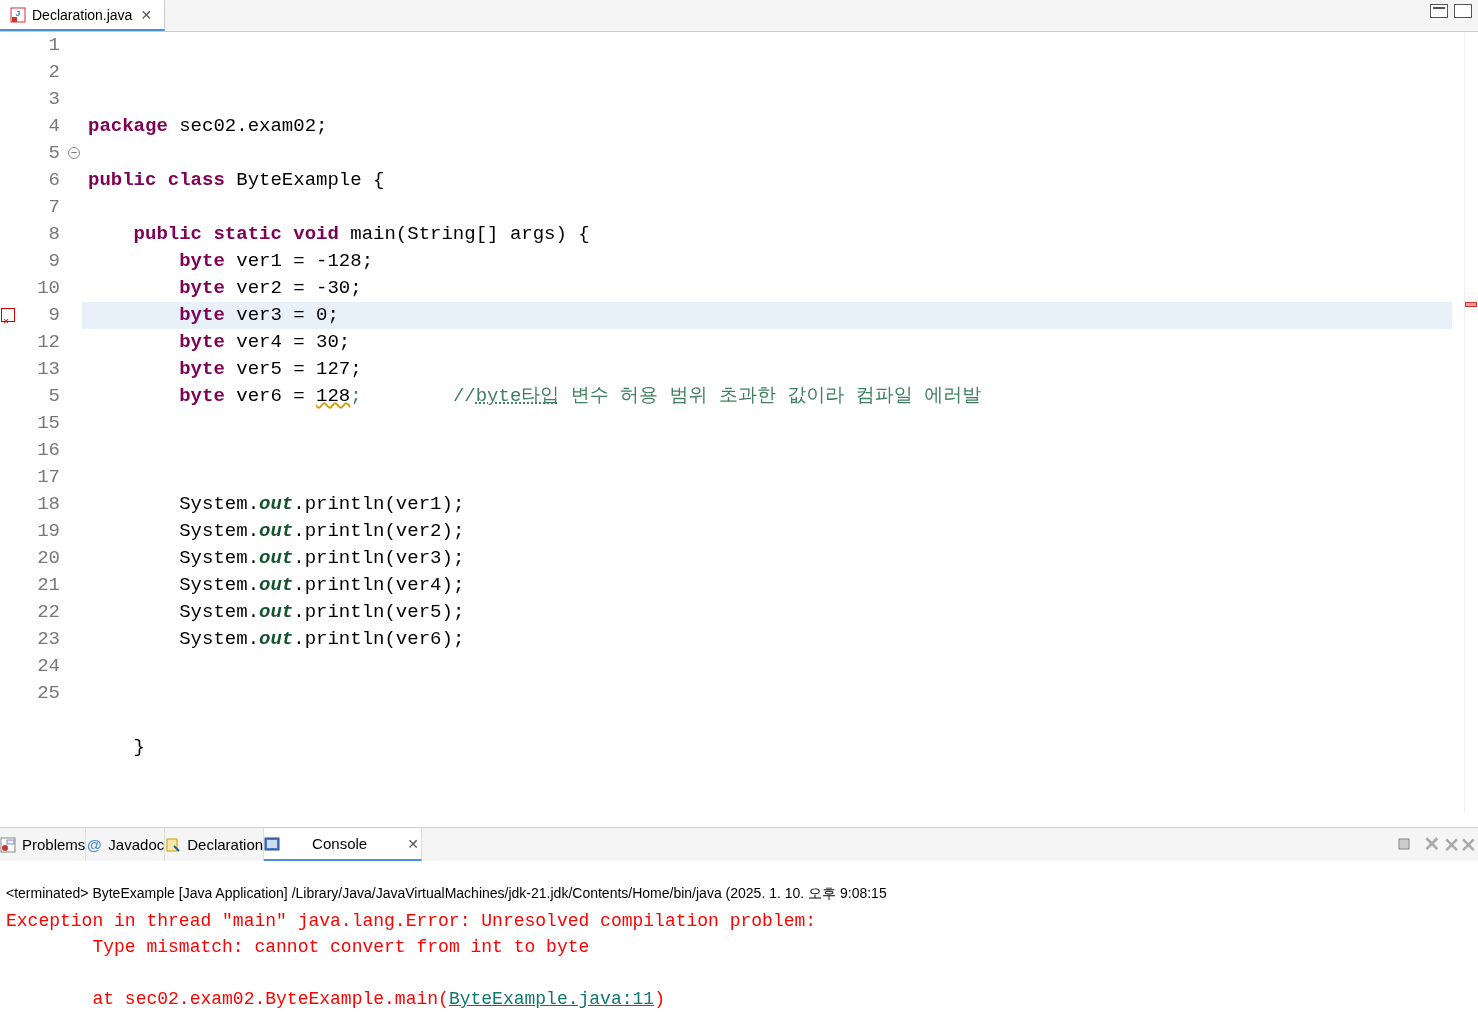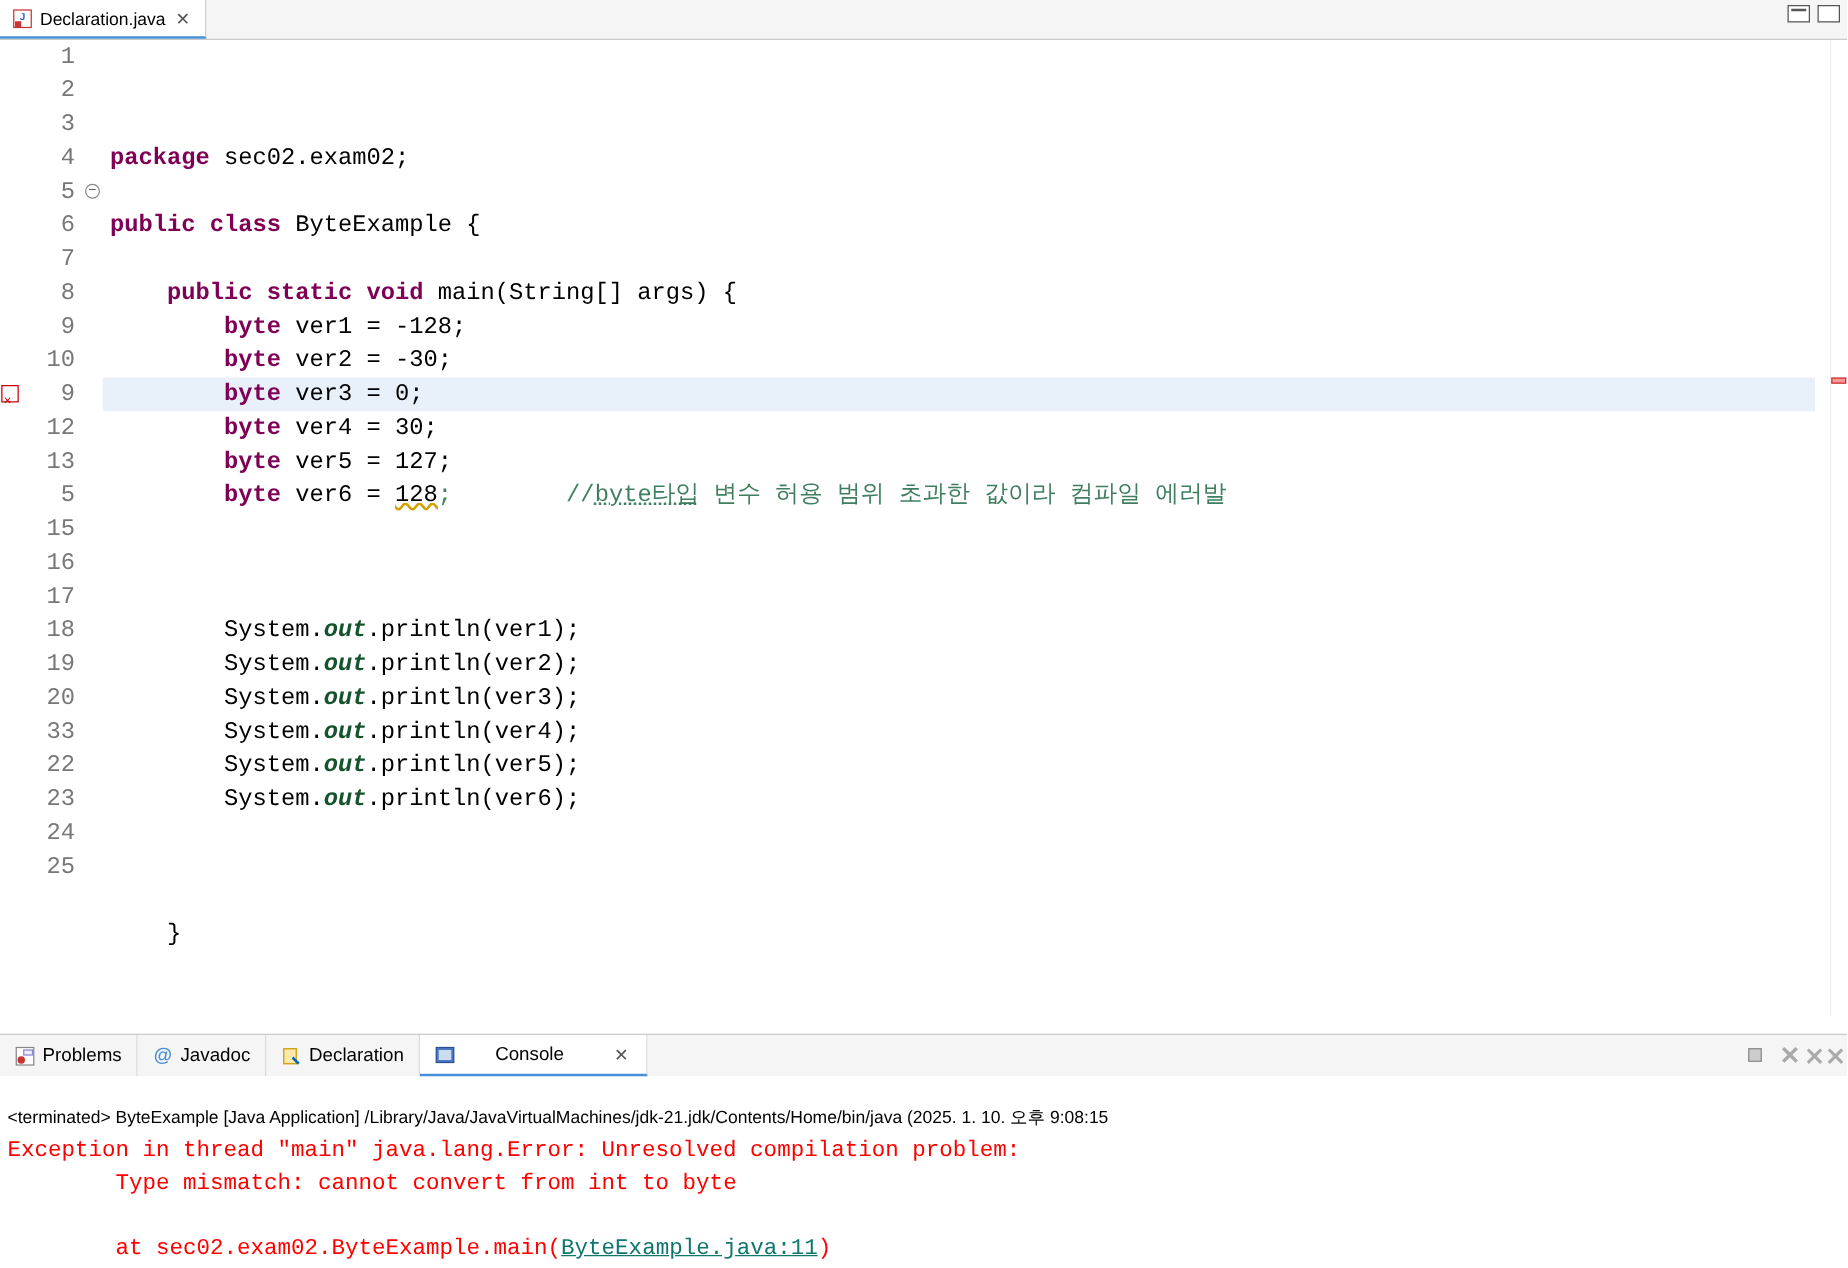--- a/index.html
+++ b/index.html
@@ -120,21 +120,21 @@
     height:34px;
     border-top:1px solid #ccc;
     display:flex;
     align-items:stretch;
     background:#f5f5f5;
     position:relative;
     margin-top:14px;
   }
   .btab{
     display:flex;align-items:center;gap:6px;
-    padding:0 12px;
+    padding:0 0;
     border-right:1px solid #ddd;
     cursor:pointer;
     font-size:15px;
   }
   .btab.active{
     background:#fff;
     border-bottom:2px solid #4a90d9;
     gap:32px;
   }
   .btab-icon{width:16px;height:16px;display:inline-flex;align-items:center;justify-content:center;}
@@ -211,21 +211,21 @@
       <div class="line">9</div>
       <div class="line">12</div>
       <div class="line">13</div>
       <div class="line">5</div>
       <div class="line">15</div>
       <div class="line">16</div>
       <div class="line">17</div>
       <div class="line">18</div>
       <div class="line">19</div>
       <div class="line">20</div>
-      <div class="line">33</div>
+      <div class="line">21</div>
       <div class="line">22</div>
       <div class="line">23</div>
       <div class="line">24</div>
       <div class="line">25</div>
     </div>
   <div class="fold-col" id="fold-col">
       <div class="fold-circle" style="top: 115px;">−</div>
     </div>
   <div class="code-area">
     <div id="hl" class="hl-line" style="top: 270px;"></div>

